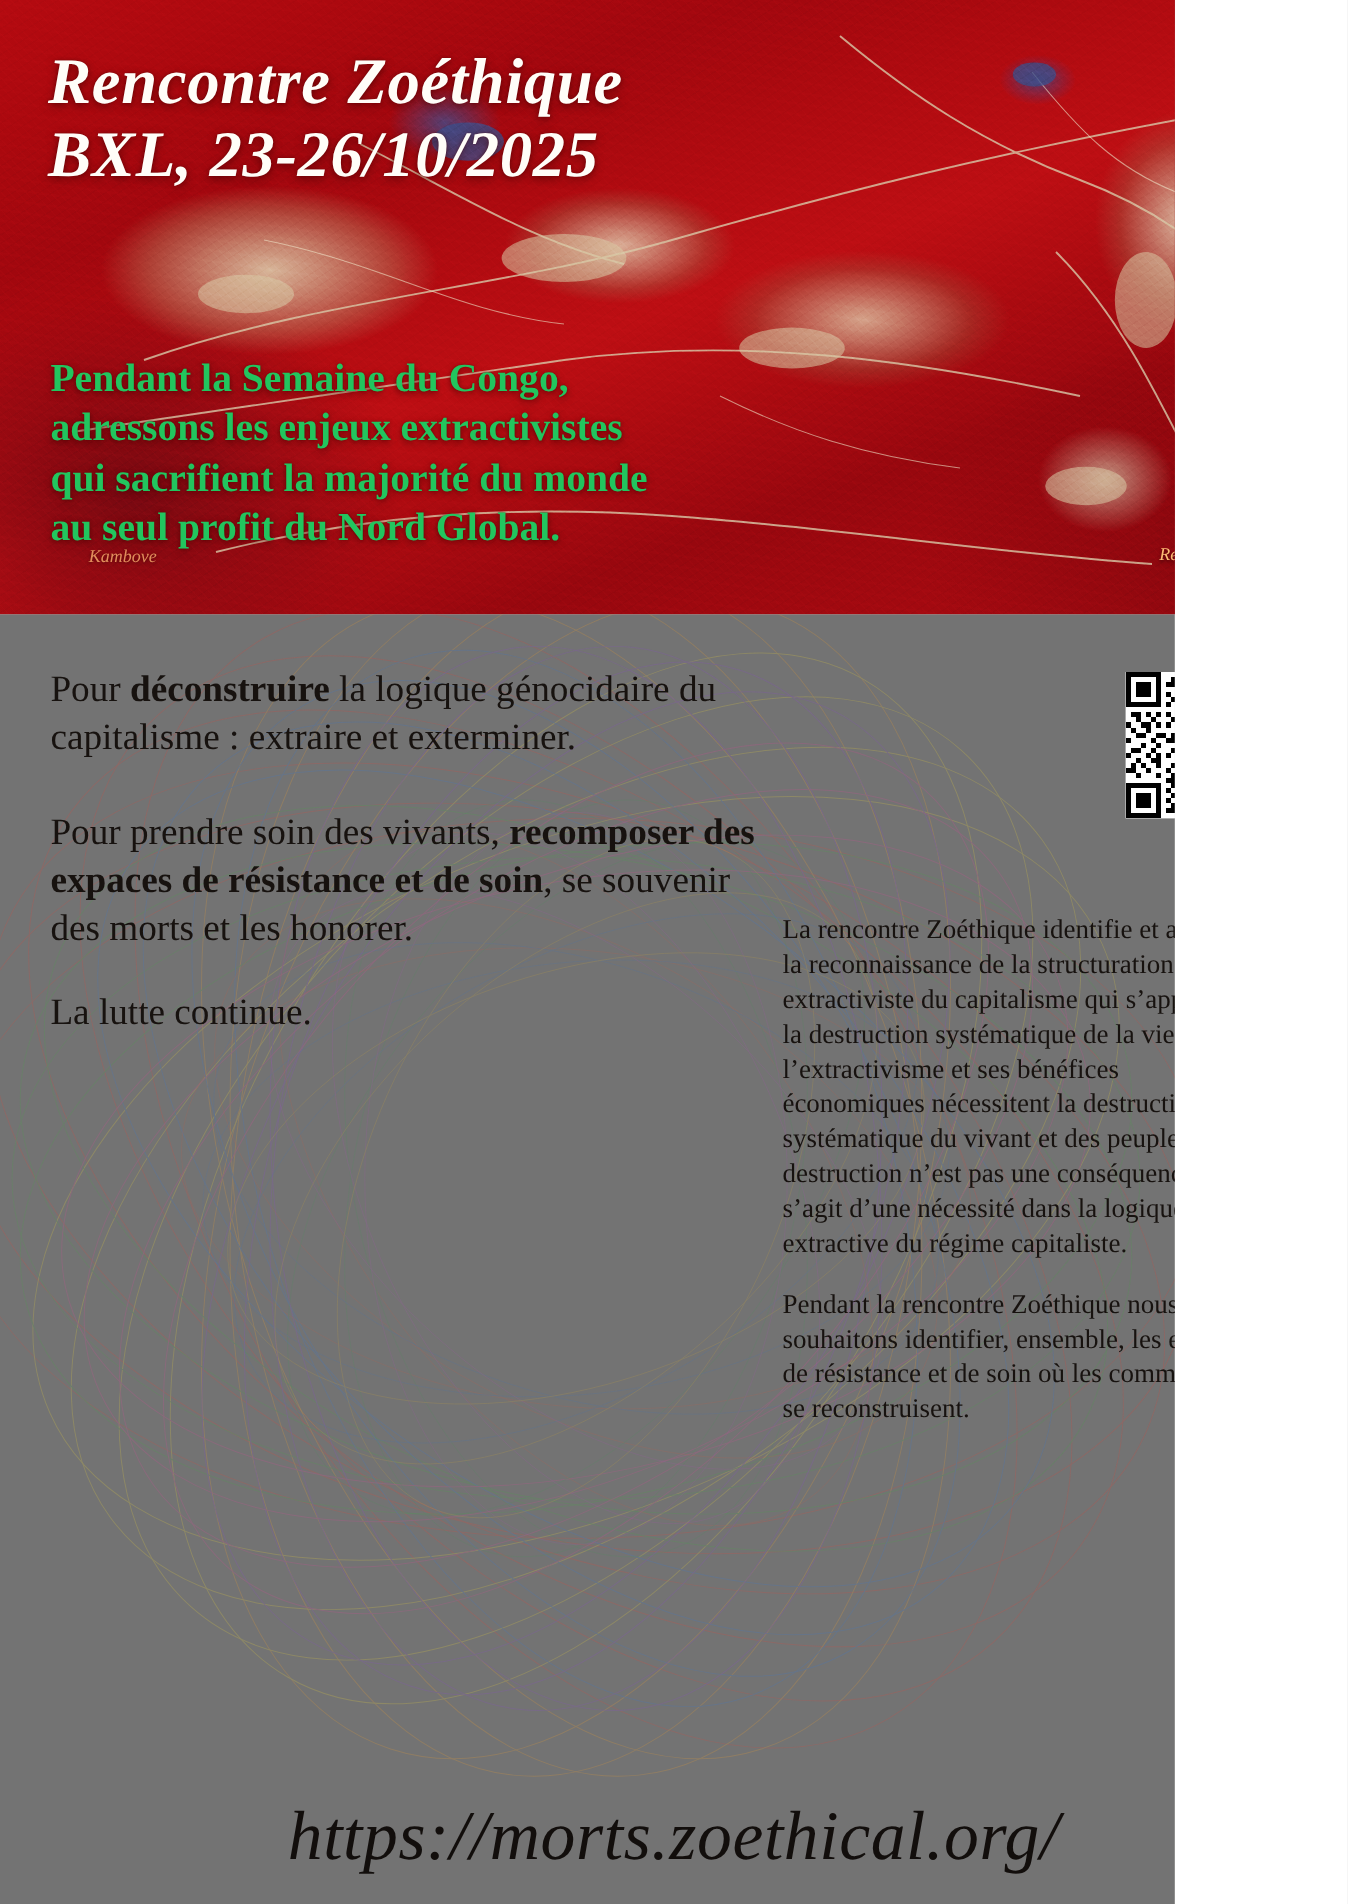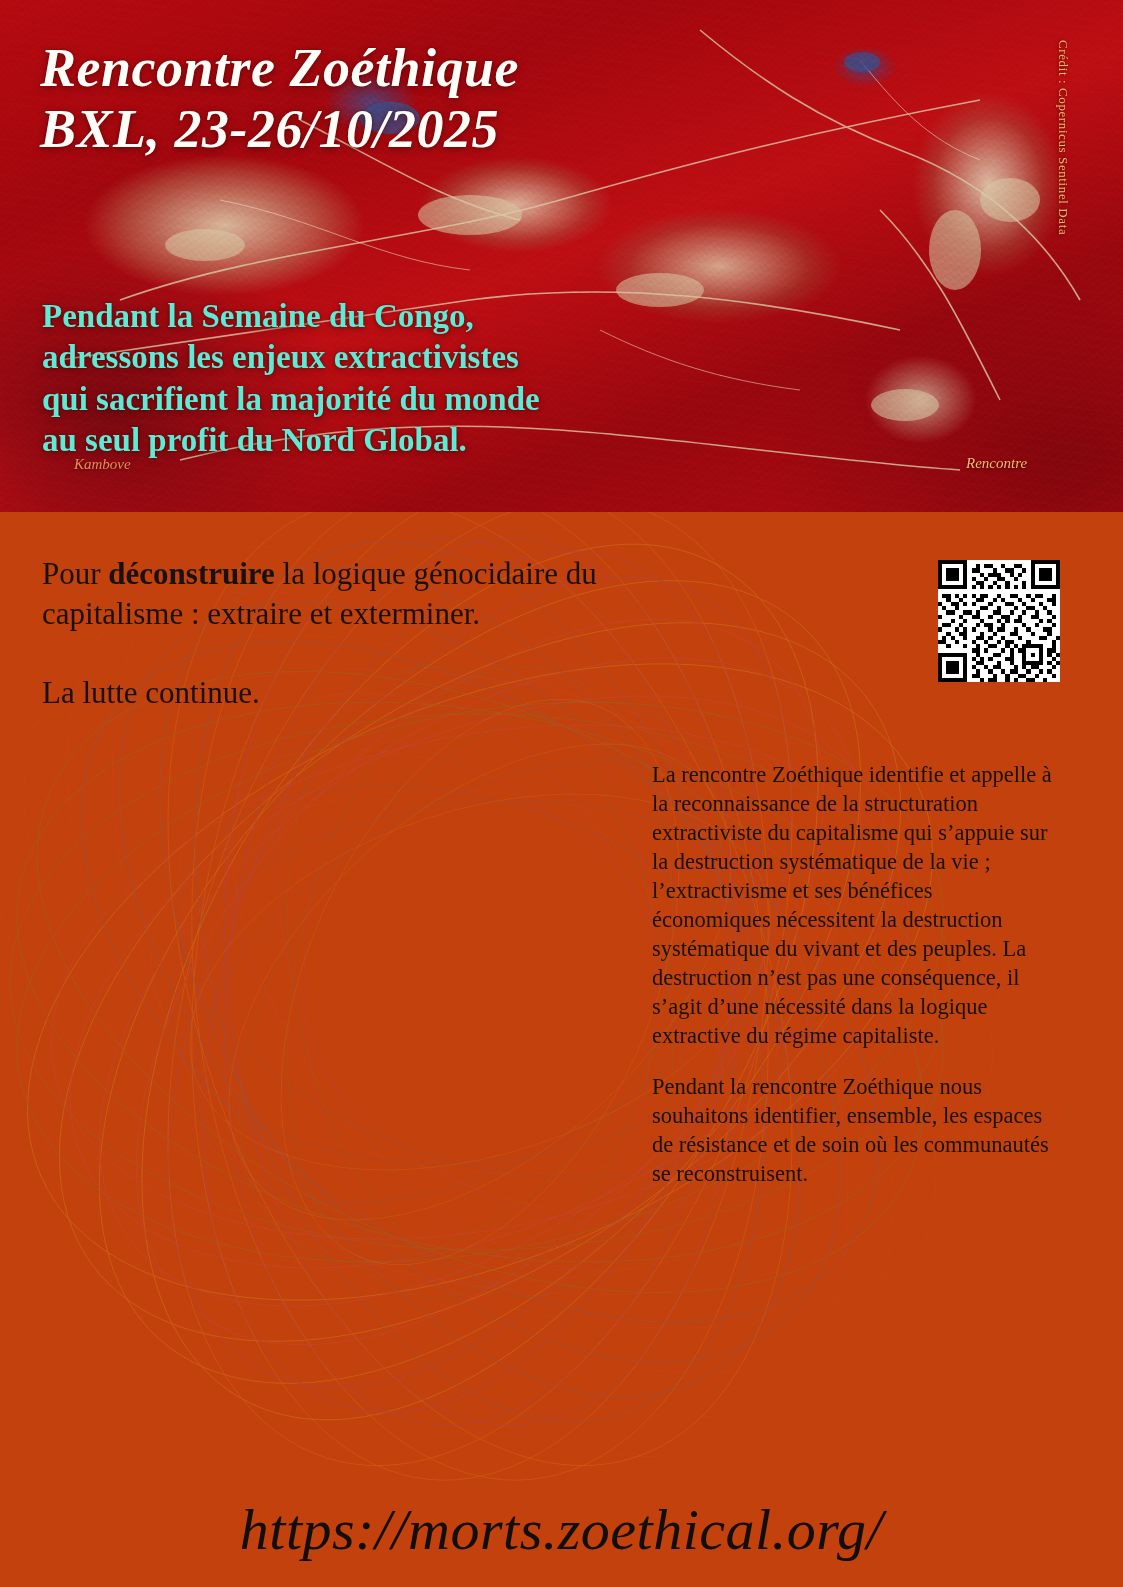--- a/index.html
+++ b/index.html
@@ -10,21 +10,21 @@
   body {
     width: 1123px;
     height: 1587px;
     font-family: "Liberation Serif", serif;
     overflow: hidden;
     position: relative;
   }
 
   .poster {
     position: relative;
-    width: 1123px;
+    width: 979px;
     height: 1587px;
     overflow: hidden;
     background: #fdfdfb;
   }
 
   
   .banner {
     position: absolute;
     left: 0; top: 0;
     width: 1123px;
@@ -73,21 +73,21 @@
     font-size: 54px;
     line-height: 1.13;
     letter-spacing: 0.5px;
     text-shadow: 0 2px 7px rgba(60,0,0,0.55), 0 0 2px rgba(80,0,0,0.5);
     white-space: pre-line;
   }
   .banner-sub {
     position: absolute;
     left: 42px;
     top: 296px;
-    color: #5eead4;
+    color: #22c55e;
     font-size: 33px;
     line-height: 1.25;
     font-weight: 600;
     text-shadow: 0 2px 6px rgba(70,0,0,0.6), 0 0 2px rgba(80,0,0,0.55);
     white-space: pre-line;
     max-width: 740px;
   }
   .credit {
     position: absolute;
     right: 52px;
@@ -109,21 +109,21 @@
   .place-kambove { left: 74px; top: 456px; opacity: 0.75; }
   .place-fungurume { left: 966px; top: 455px; }
 
   
   .lower {
     position: absolute;
     left: 0;
     top: 512px;
     width: 1123px;
     height: 1075px;
-    background: #c2410c;
+    background: #737373;
     overflow: hidden;
   }
   .spiro {
     position: absolute;
     left: -80px;
     top: -220px;
     width: 1260px;
     height: 1380px;
     opacity: 0.55;
   }
@@ -555,20 +555,21 @@
             <rect x="21" y="28" width="2" height="1"></rect>
               <rect x="25" y="28" width="1" height="1"></rect>
           </g>
         </svg>
       </div>
 
       <div class="left-col">
         <p class="para-1"><span>Pour </span><b>déconstruire</b><span> la logique génocidaire du capitalisme : extraire et exterminer.</span></p>
 
 
+        <p><span>Pour prendre soin des vivants, </span><b>recomposer des expaces de résistance et de soin</b><span>, se souvenir des morts et les honorer.</span></p>
 
         <p class="para-4">La lutte continue.</p>
       </div>
 
       <div class="right-col">
         <p>La rencontre Zoéthique identifie et appelle à la reconnaissance de la structuration extractiviste du capitalisme qui s’appuie sur la destruction systématique de la vie ; l’extractivisme et ses bénéfices économiques nécessitent la destruction systématique du vivant et des peuples. La destruction n’est pas une conséquence, il s’agit d’une nécessité dans la logique extractive du régime capitaliste.</p>
         <p>Pendant la rencontre Zoéthique nous souhaitons identifier, ensemble, les espaces de résistance et de soin où les communautés se reconstruisent.</p>
       </div>
 
       <div class="url">https://morts.zoethical.org/</div>

